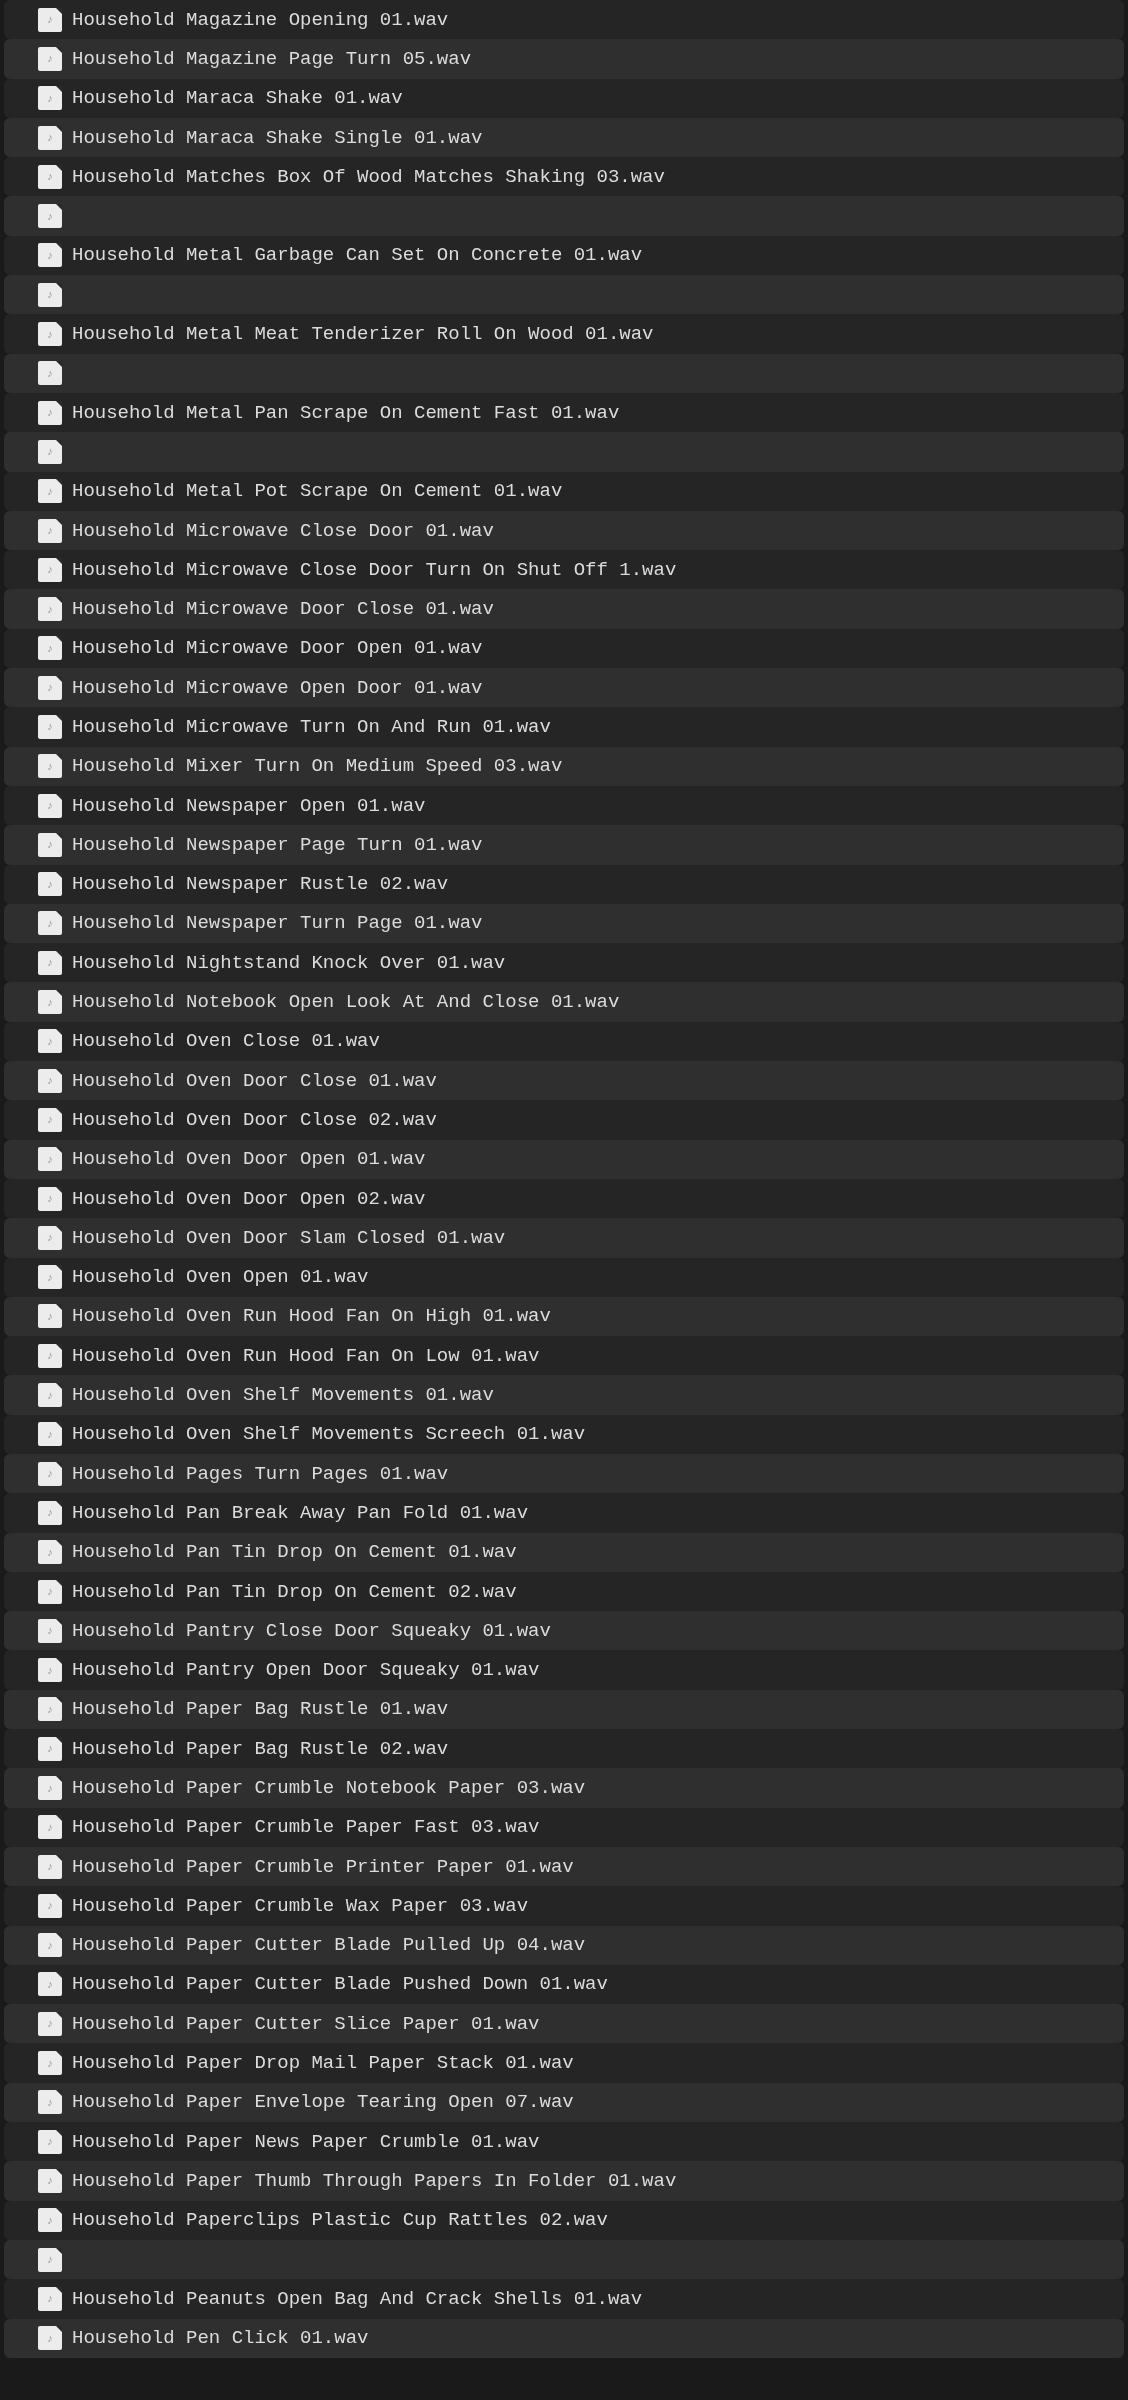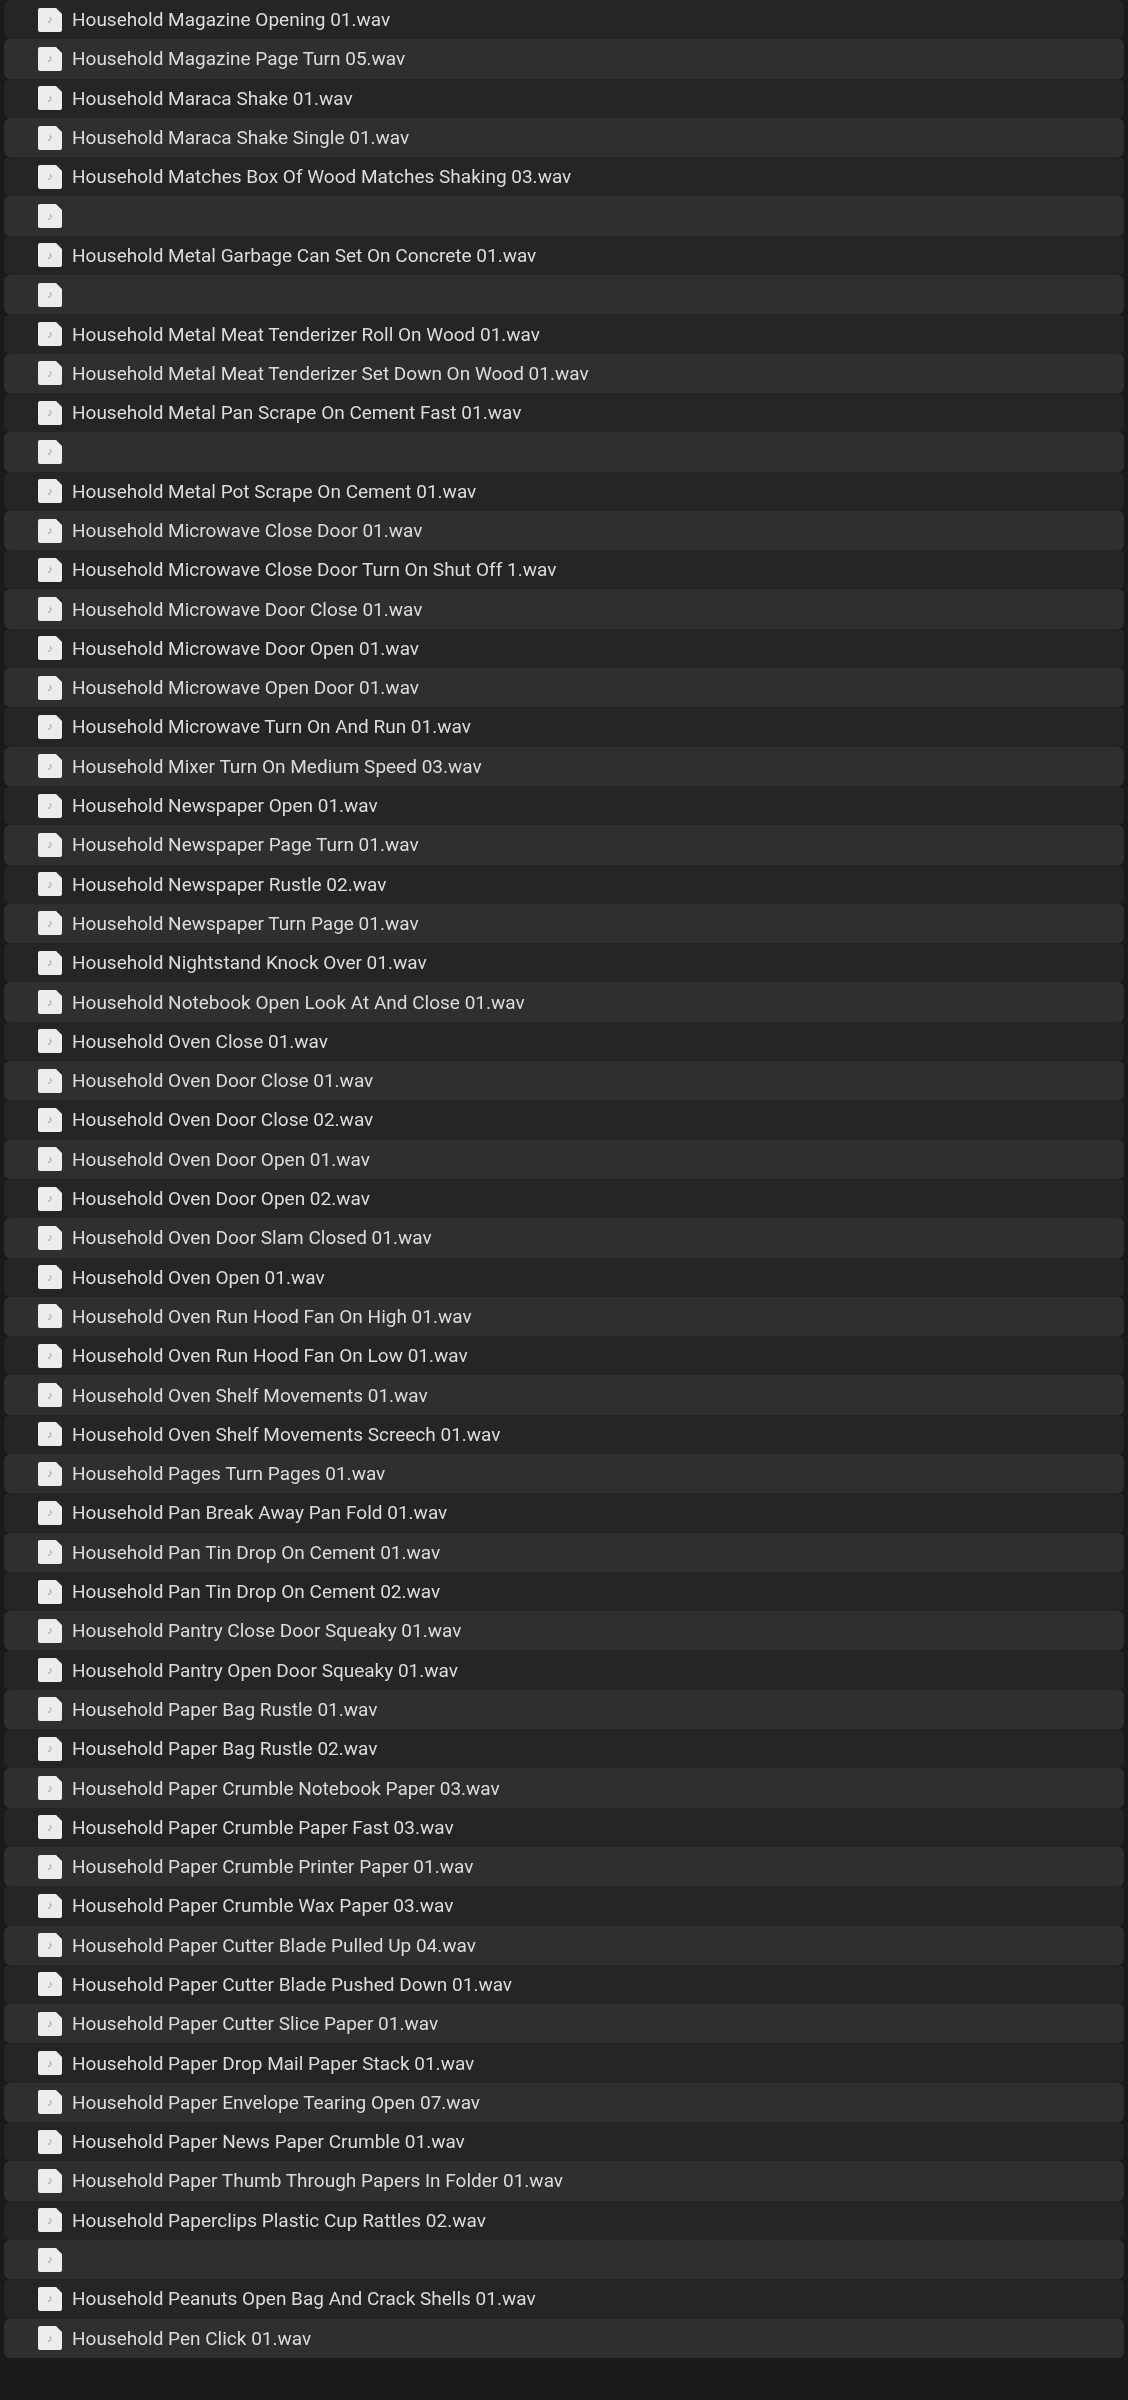--- a/index.html
+++ b/index.html
@@ -59,20 +59,21 @@
   .file-icon-note {
     font-size: 11px;
     color: #999;
     line-height: 1;
   }
   .file-name {
     white-space: nowrap;
     overflow: hidden;
     text-overflow: ellipsis;
     color: #dcdcdc;
+    font-family: Liberation Mono, monospace;
   }
 </style>
 </head>
 <body>
 
 <div class="file-list" id="file-list">
     <div class="file-row even">
       <div class="file-icon">
         <span class="file-icon-note">♪</span>
       </div>
@@ -121,21 +122,20 @@
     <div class="file-row even">
       <div class="file-icon">
         <span class="file-icon-note">♪</span>
       </div>
       <span class="file-name">Household Metal Meat Tenderizer Roll On Wood 01.wav</span>
     </div>
     <div class="file-row odd">
       <div class="file-icon">
         <span class="file-icon-note">♪</span>
       </div>
-      <span class="file-name">Household Metal Meat Tenderizer Set Down On Wood 01.wav</span>
     </div>
     <div class="file-row even">
       <div class="file-icon">
         <span class="file-icon-note">♪</span>
       </div>
       <span class="file-name">Household Metal Pan Scrape On Cement Fast 01.wav</span>
     </div>
     <div class="file-row odd">
       <div class="file-icon">
         <span class="file-icon-note">♪</span>

